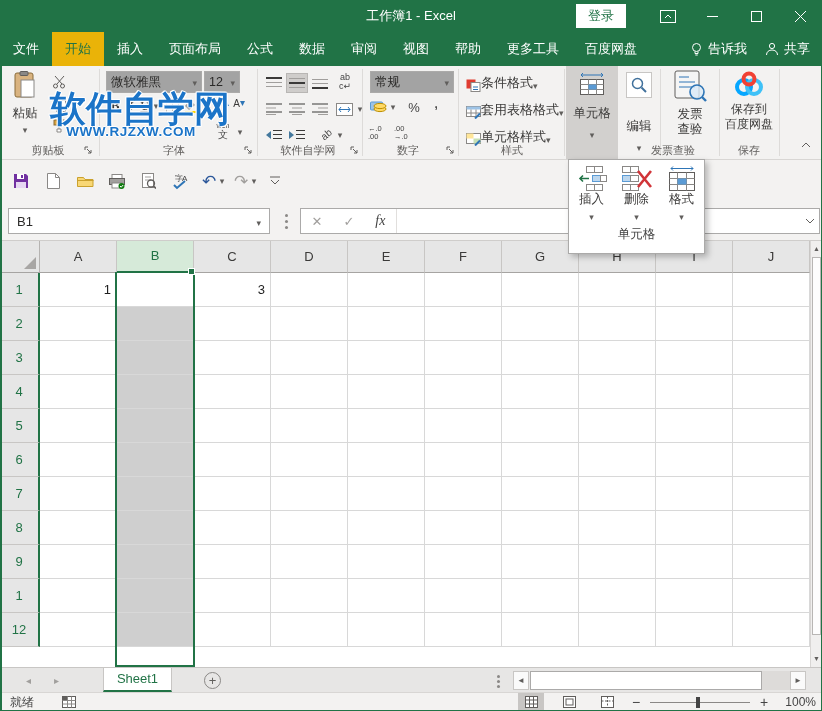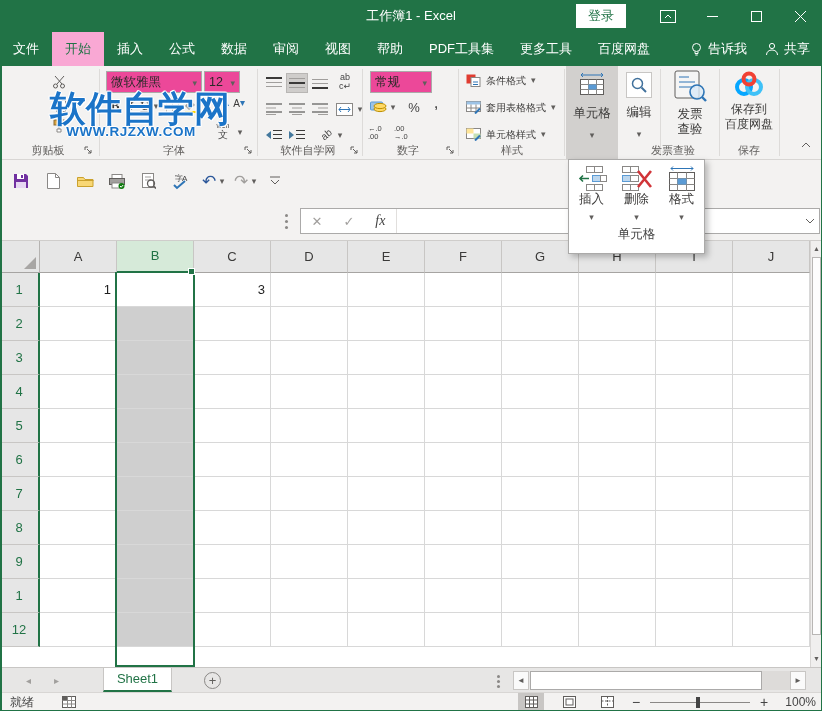--- a/index.html
+++ b/index.html
@@ -11,36 +11,36 @@
   .titlebar{position:absolute;left:0;top:0;width:822px;height:32px;background:#217346}
   .titlebar .title{position:absolute;left:0;right:0;top:0;height:32px;line-height:32px;text-align:center;color:#fff;font-size:13px}
   .tb-right{position:absolute;right:0;top:0;height:32px;display:flex;align-items:center}
   .login{background:#fff;color:#217346;font-size:13px;padding:3px 12px;margin-right:20px;cursor:default}
   .tbbtn{width:44px;height:32px;display:flex;align-items:center;justify-content:center}
 
   
   .tabrow{position:absolute;left:0;top:32px;width:822px;height:34px;background:#217346;display:flex;color:#fff;font-size:13px}
   .tabs{display:flex;height:34px}
   .tab{padding:0 13px;display:flex;align-items:center;white-space:nowrap}
-  .tab.active{background:#f9a8d4;color:#217346}
+  .tab.active{background:#eab308;color:#217346}
   .tabrow-right{margin-left:auto;display:flex;align-items:center;gap:18px;padding-right:12px}
   .tabrow-right>div{display:flex;align-items:center;gap:5px;font-size:13px}
 
   
   .ribbon{position:absolute;left:0;top:66px;width:822px;height:94px;background:#f3f2f1;border-bottom:1px solid #d8d6d4}
   .gsep{position:absolute;top:3px;bottom:3px;width:1px;background:#dddbd9}
   .glabel{position:absolute;bottom:1px;font-size:11px;color:#605e5c;text-align:center}
   .launcher{position:absolute;bottom:3px;width:10px;height:10px}
-  .combo{position:absolute;background:#ec4899;border:1px solid #abaaa9;font-size:12.5px;color:#2b2a29;display:flex;align-items:center;padding:4px 4px}
+  .combo{position:absolute;background:#a3a3a3;border:1px solid #abaaa9;font-size:12.5px;color:#2b2a29;display:flex;align-items:center;padding:4px 4px}
   .combo .cval{flex:1;overflow:hidden;white-space:nowrap}
   .dd::after{content:"▾";font-size:9px;color:#605e5c;line-height:1}
   .sbtn{position:absolute;display:flex;align-items:center;justify-content:center}
   .selbtn{background:#cfcdcb;outline:1px solid #b8b6b4}
   .bigbtn{position:absolute;display:flex;flex-direction:column;align-items:center;font-size:12.5px;color:#3b3a39}
-  .stylerow{position:absolute;display:flex;align-items:flex-start;gap:5px;font-size:10px;color:#3b3a39}
+  .stylerow{position:absolute;display:flex;align-items:flex-end;font-size:13px;color:#3b3a39}
   .twoline{font-size:7.5px;line-height:8px;color:#444;text-align:left;white-space:pre}
   .cells-btn-bg{position:absolute;left:566px;top:0;width:52px;height:93px;background:#d2d0ce}
 
   
   .watermark{position:absolute;left:50px;top:92px;width:162px;text-align:center;z-index:20;pointer-events:none}
   .wm1{font-size:36px;line-height:33px;font-weight:bold;color:#1b74c8;white-space:nowrap;
        text-shadow:1px 0 0 #fff,-1px 0 0 #fff,0 1px 0 #fff,0 -1px 0 #fff,1px 1px 0 #fff,-1px -1px 0 #fff}
   .wm2{font-size:13.5px;line-height:14px;font-weight:bold;letter-spacing:.5px;color:#1b74c8;white-space:nowrap;
        text-shadow:1px 0 0 #fff,-1px 0 0 #fff,0 1px 0 #fff,0 -1px 0 #fff}
 
@@ -146,26 +146,26 @@
         </svg>
     </div>
   </div>
 </div>
 
 <div class="tabrow">
   <div class="tabs">
       <div class="tab">文件</div>
       <div class="tab active">开始</div>
       <div class="tab">插入</div>
+      <div class="tab">页面布局</div>
       <div class="tab">公式</div>
       <div class="tab">数据</div>
       <div class="tab">审阅</div>
       <div class="tab">视图</div>
       <div class="tab">帮助</div>
-      <div class="tab">PDF工具集</div>
       <div class="tab">更多工具</div>
       <div class="tab">百度网盘</div>
     </div>
   <div class="tabrow-right">
     <div>
       <svg width="13" height="15" viewBox="0 0 13 15">
           <circle cx="6.5" cy="5.5" r="4" fill="none" stroke="#fff"></circle>
           <path d="M5 9.5 v2 h3 v-2 M5.3 13 h2.4" stroke="#fff" fill="none"></path>
         </svg>
       <span>告诉我</span>
@@ -176,20 +176,29 @@
           <path d="M1.5 13 c0-3.2 2.4-5 5.5-5 s5.5 1.8 5.5 5" fill="none" stroke="#fff"></path>
         </svg>
       <span>共享</span>
     </div>
   </div>
 </div>
 
 <div class="ribbon">
   <div class="cells-btn-bg"></div>
 
+  <div class="bigbtn" style="left:6px;top:5px;width:38px;height:80px;justify-content:flex-start">
+    <svg width="22" height="28" viewBox="0 0 22 28">
+      <rect x="1" y="2" width="18" height="24" rx="2" fill="#d9b380" stroke="#8a6d3b"></rect>
+      <rect x="6" y="0.5" width="8" height="4" rx="1" fill="#8a8886" stroke="#605e5c"></rect>
+      <rect x="7" y="9" width="13" height="17" fill="#fff" stroke="#8a8886"></rect>
+    </svg>
+    <span style="margin-top:6px">粘贴</span>
+    <span class="dd"></span>
+  </div>
   <div class="sbtn" style="left:50px;top:7px;width:18px;height:18px">
     <svg width="15" height="14" viewBox="0 0 15 14">
         <path d="M12 1 L5 9 M3 1 L10 9" stroke="#605e5c" fill="none"></path>
         <circle cx="3.5" cy="11" r="2" fill="none" stroke="#605e5c"></circle>
         <circle cx="10.5" cy="11" r="2" fill="none" stroke="#605e5c"></circle>
       </svg>
   </div>
   <div class="sbtn" style="left:50px;top:29px;width:18px;height:18px">
     <svg width="14" height="15" viewBox="0 0 14 15">
         <rect x="0.5" y="0.5" width="9" height="11" fill="#fff" stroke="#8a8886"></rect>
@@ -326,21 +335,21 @@
   <div class="sbtn" style="left:316px;top:58px;width:20px;height:20px;font-size:10px;color:#444;transform:rotate(-40deg)">ab</div>
   <div class="sbtn dd" style="left:336px;top:63px;width:8px;height:12px"></div>
   <div class="glabel" style="left:260px;width:96px">软件自学网</div>
   <div class="launcher" style="left:350px">
     <svg width="9" height="9" viewBox="0 0 9 9">
         <path d="M1 4 V1 H4 M3 3 L7 7 M7 4 V7 H4" fill="none" stroke="#605e5c"></path>
       </svg>
   </div>
   <div class="gsep" style="left:362px"></div>
 
-  <div class="combo" style="left:370px;top:5px;width:62px;height:22px">
+  <div class="combo" style="left:370px;top:5px;width:84px;height:22px">
     <span class="cval">常规</span>
       <span class="dd"></span>
   </div>
   <div class="sbtn" style="left:368px;top:32px;width:20px;height:18px">
     <svg width="17" height="14" viewBox="0 0 17 14">
         <rect x="0.5" y="2" width="12" height="8" rx="1" fill="#9dc3e6" stroke="#5b9bd5"></rect>
         <ellipse cx="10" cy="9" rx="6" ry="2.6" fill="#ffd965" stroke="#bf9000"></ellipse>
         <ellipse cx="10" cy="6" rx="6" ry="2.6" fill="#ffd965" stroke="#bf9000"></ellipse>
       </svg>
   </div>
@@ -404,21 +413,21 @@
     <span class="dd" style="margin-top:5px"></span>
   </div>
 
   <div class="bigbtn" style="left:620px;top:6px;width:38px;height:84px">
     <span style="width:26px;height:26px;background:#fff;border:1px solid #c8c6c4;display:flex;align-items:center;justify-content:center">
       <svg width="16" height="16" viewBox="0 0 16 16">
           <circle cx="6.5" cy="6.5" r="5" fill="none" stroke="#41719c" stroke-width="1.5"></circle>
           <path d="M10.5 10.5 L15 15" stroke="#41719c" stroke-width="2"></path>
         </svg>
     </span>
-    <span style="margin-top:6px">编辑</span>
+    <span style="margin-top:20px">编辑</span>
     <span class="dd" style="margin-top:5px"></span>
   </div>
   <div class="gsep" style="left:660px"></div>
 
   <div class="bigbtn" style="left:662px;top:4px;width:56px;height:76px">
     <svg width="34" height="32" viewBox="0 0 34 32">
       <rect x="2" y="1" width="24" height="27" rx="2" fill="#f5f5f5" stroke="#605e5c"></rect>
       <path d="M6 7 h10 M6 12 h16 M6 17 h16" stroke="#2e75b6"></path>
       <circle cx="24" cy="22" r="7" fill="#dbeaf7" fill-opacity="0.8" stroke="#2e75b6" stroke-width="1.6"></circle>
       <path d="M29 27 L33 31" stroke="#2e75b6" stroke-width="2.4"></path>
@@ -504,20 +513,24 @@
   <div class="sbtn dd" style="position:absolute;left:250px;top:16px;width:8px;height:10px"></div>
   <div class="qicon" style="left:264px">
     <svg width="10" height="10" viewBox="0 0 10 10">
         <path d="M0 1 h10" stroke="#605e5c"></path>
         <path d="M1 4 L5 8 L9 4" fill="none" stroke="#605e5c"></path>
       </svg>
   </div>
 </div>
 
 <div class="fbar">
+  <div class="namebox">
+    <span style="flex:1">B1</span>
+    <span class="dd"></span>
+  </div>
   <div class="vdots"></div>
   <div class="fxbox">
     <div class="fxbtns">
       <span class="fxgray">✕</span>
       <span class="fxgray">✓</span>
       <span class="fxlbl">fx</span>
     </div>
     <div class="finput"></div>
     <svg width="10" height="6" viewBox="0 0 10 6" style="margin-right:4px">
         <path d="M1 1 L5 5 L9 1" fill="none" stroke="#605e5c"></path>

